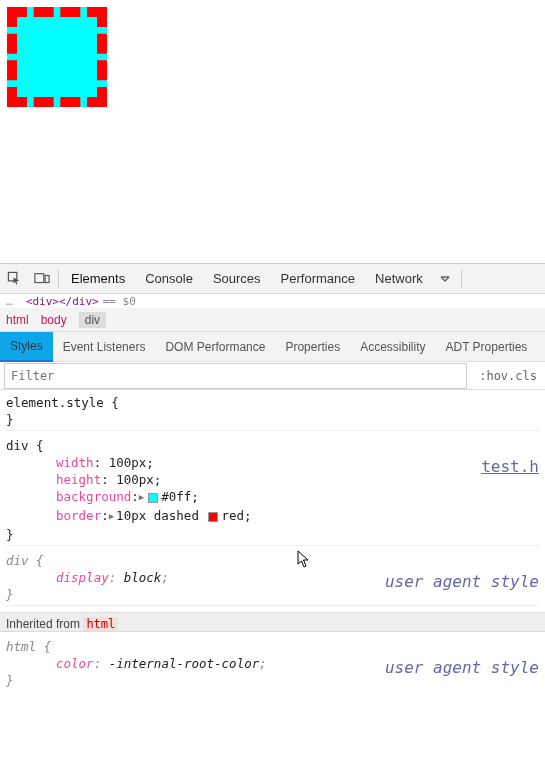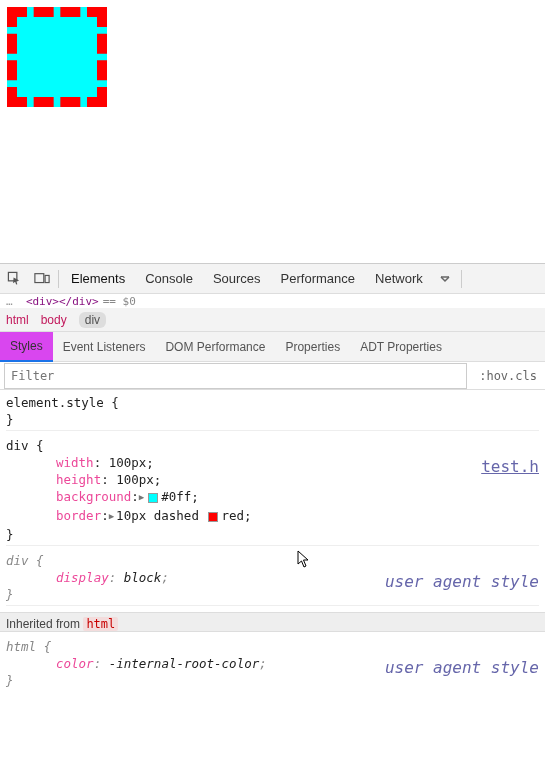--- a/index.html
+++ b/index.html
@@ -59,32 +59,32 @@
   align-items:center;
   height: 24px;
   background:#f3f3f3;
   border-bottom:1px solid #ddd;
   padding: 0 6px;
   gap: 12px;
   font-size: 12px;
   color:#9b27b0;
 }
 .breadcrumbs span { color:#c2185b; }
-.breadcrumbs .selected { background:#ddd; color:#555; padding:1px 6px; border-radius:6px; }
+.breadcrumbs .selected { background:#ddd; color:#555; padding:1px 6px; border-radius:0; }
 .subtabs {
   display:flex;
   align-items:center;
   height: 30px;
   border-bottom: 1px solid #ddd;
   background:#f3f3f3;
   gap:0;
   font-size: 12px;
 }
 .subtabs .stab { padding:0 10px; height:30px; line-height:30px; color:#555; white-space:nowrap; }
-.subtabs .stab.active { color:#333; border-bottom: 2px solid #1a73e8; line-height:28px; background:#d946ef; }
+.subtabs .stab.active { color:#333; border-bottom: 2px solid #1a73e8; line-height:28px; background:#0ea5e9; }
 .filterbar {
   display:flex;
   align-items:center;
   height: 28px;
   border-bottom: 1px solid #ddd;
   justify-content: flex-end;
 }
 .filterbar input {
   flex:1;
   height:26px;
@@ -181,20 +181,21 @@
     <span>html</span>
     <span>body</span>
     <span class="selected">div</span>
   </div>
 
   <div class="subtabs">
     <div class="stab active">Styles</div>
     <div class="stab">Event Listeners</div>
     <div class="stab">DOM Performance</div>
     <div class="stab">Properties</div>
+    <div class="stab">Accessibility</div>
     <div class="stab">ADT Properties</div>
   </div>
 
   <div class="filterbar">
     <input placeholder="Filter" style="">
     <div class="fbtns">
       <span>:hov</span>
       <span>.cls</span>
     </div>
   </div>

